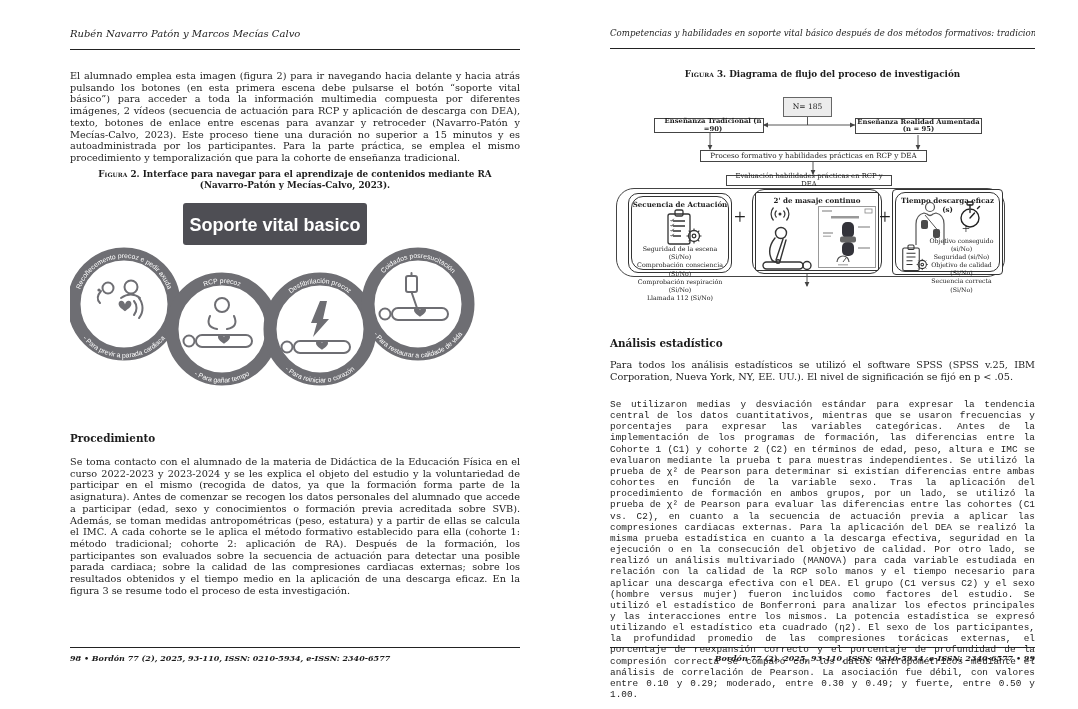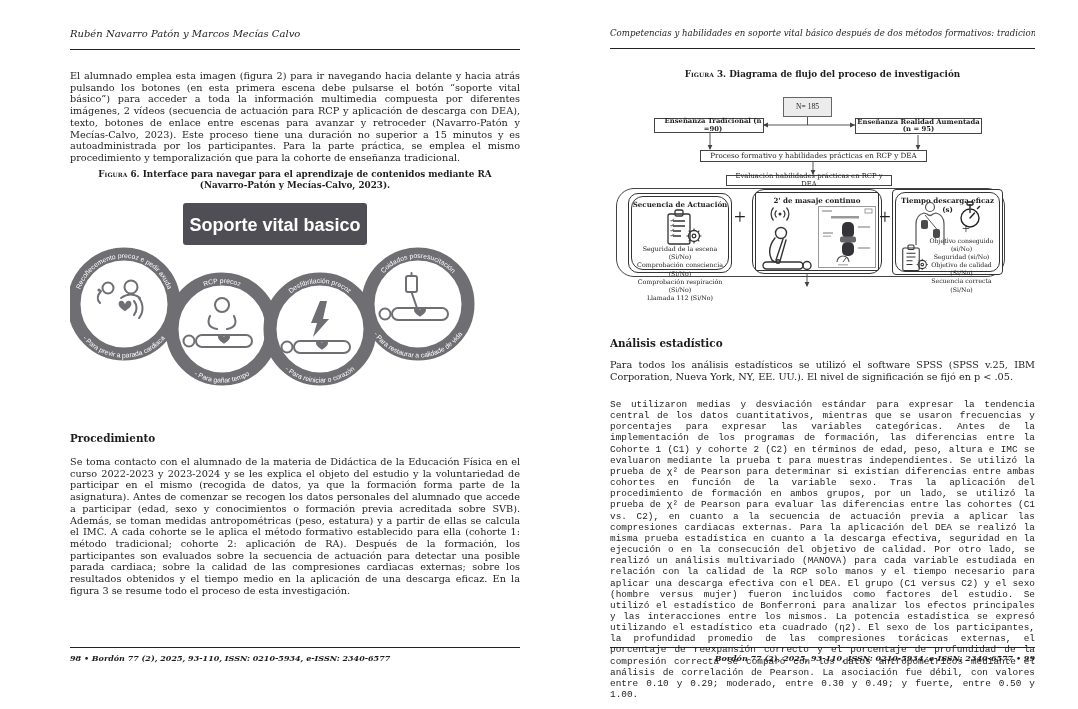--- a/index.html
+++ b/index.html
@@ -38,21 +38,21 @@
   .b{font-weight:bold;}
 </style>
 </head>
 <body>
 
 <div class="abs page-header col-left">Rubén Navarro Patón y Marcos Mecías Calvo</div>
 
 <div class="abs body-text col-left" style="top:70px;">El alumnado emplea esta imagen (figura 2) para ir navegando hacia delante y hacia atrás pulsando los botones (en esta primera escena debe pulsarse el botón “soporte vital básico”) para acceder a toda la información multimedia compuesta por diferentes imágenes, 2 vídeos (secuencia de actuación para RCP y aplicación de descarga con DEA), texto, botones de enlace entre escenas para avanzar y retroceder (Navarro-Patón y Mecías-Calvo, 2023). Este proceso tiene una duración no superior a 15 minutos y es autoadministrada por los participantes. Para la parte práctica, se emplea el mismo procedimiento y temporalización que para la cohorte de enseñanza tradicional.</div>
 
 <div class="abs caption col-left" style="top:169px;">
-  <span class="sc">Figura 6.</span>
+  <span class="sc">Figura 2.</span>
   <span>Interface para navegar para el aprendizaje de contenidos mediante RA</span><br>
   <span>(Navarro-Patón y Mecías-Calvo, 2023).</span>
 </div>
 
 <svg class="abs" style="left:70px;top:196px;" width="450" height="208" viewBox="0 0 450 208" xmlns="http://www.w3.org/2000/svg" xmlns:xlink="http://www.w3.org/1999/xlink">
   <defs>
     <path id="arcT0" d="M 14.2,131 A 46,46 0 1 1 93.8,131"></path>
     <path id="arcB0" d="M 2.3,121.85 A 53.5,53.5 0 0 0 105.7,121.85"></path>
     <path id="arcT1" d="M 112.2,156 A 46,46 0 1 1 191.8,156"></path>
     <path id="arcB1" d="M 100.3,146.85 A 53.5,53.5 0 0 0 203.7,146.85"></path>
@@ -149,21 +149,21 @@
     <g fill="#444" stroke="none">
       <polygon points="153,35 158,32.6 158,37.4"></polygon>
       <polygon points="245,35 240,32.6 240,37.4"></polygon>
       <polygon points="100,60 97.6,55 102.4,55"></polygon>
       <polygon points="308,60 305.6,55 310.4,55"></polygon>
       <polygon points="203,85 200.6,80 205.4,80"></polygon>
       <polygon points="197,197 194.6,192 199.4,192"></polygon>
     </g>
   </svg>
 
-  <div class="dbox gray" style="left:173px;top:7px;width:49px;height:20px;font-family:Liberation Serif, serif;">N= 185</div>
+  <div class="dbox gray" style="left:173px;top:7px;width:49px;height:20px;">N= 185</div>
 
   <div class="dbox bold" style="left:44px;top:28px;width:110px;height:15px;font-size:6.8px;padding-left:8px;">Enseñanza Tradicional (n =90)</div>
 
   <div class="dbox bold" style="left:245px;top:28px;width:127px;height:16px;font-size:6.8px;">Enseñanza Realidad Aumentada (n = 95)</div>
 
   <div class="dbox" style="left:90px;top:60px;width:227px;height:12px;">Proceso formativo y habilidades prácticas en RCP y DEA</div>
 
   <div class="dbox" style="left:116px;top:85px;width:166px;height:11px;font-size:6.8px;">Evaluación habilidades prácticas en RCP y DEA</div>
 
   <div class="abs" style="left:6px;top:98px;width:389px;height:89px;border:1px solid #444;

